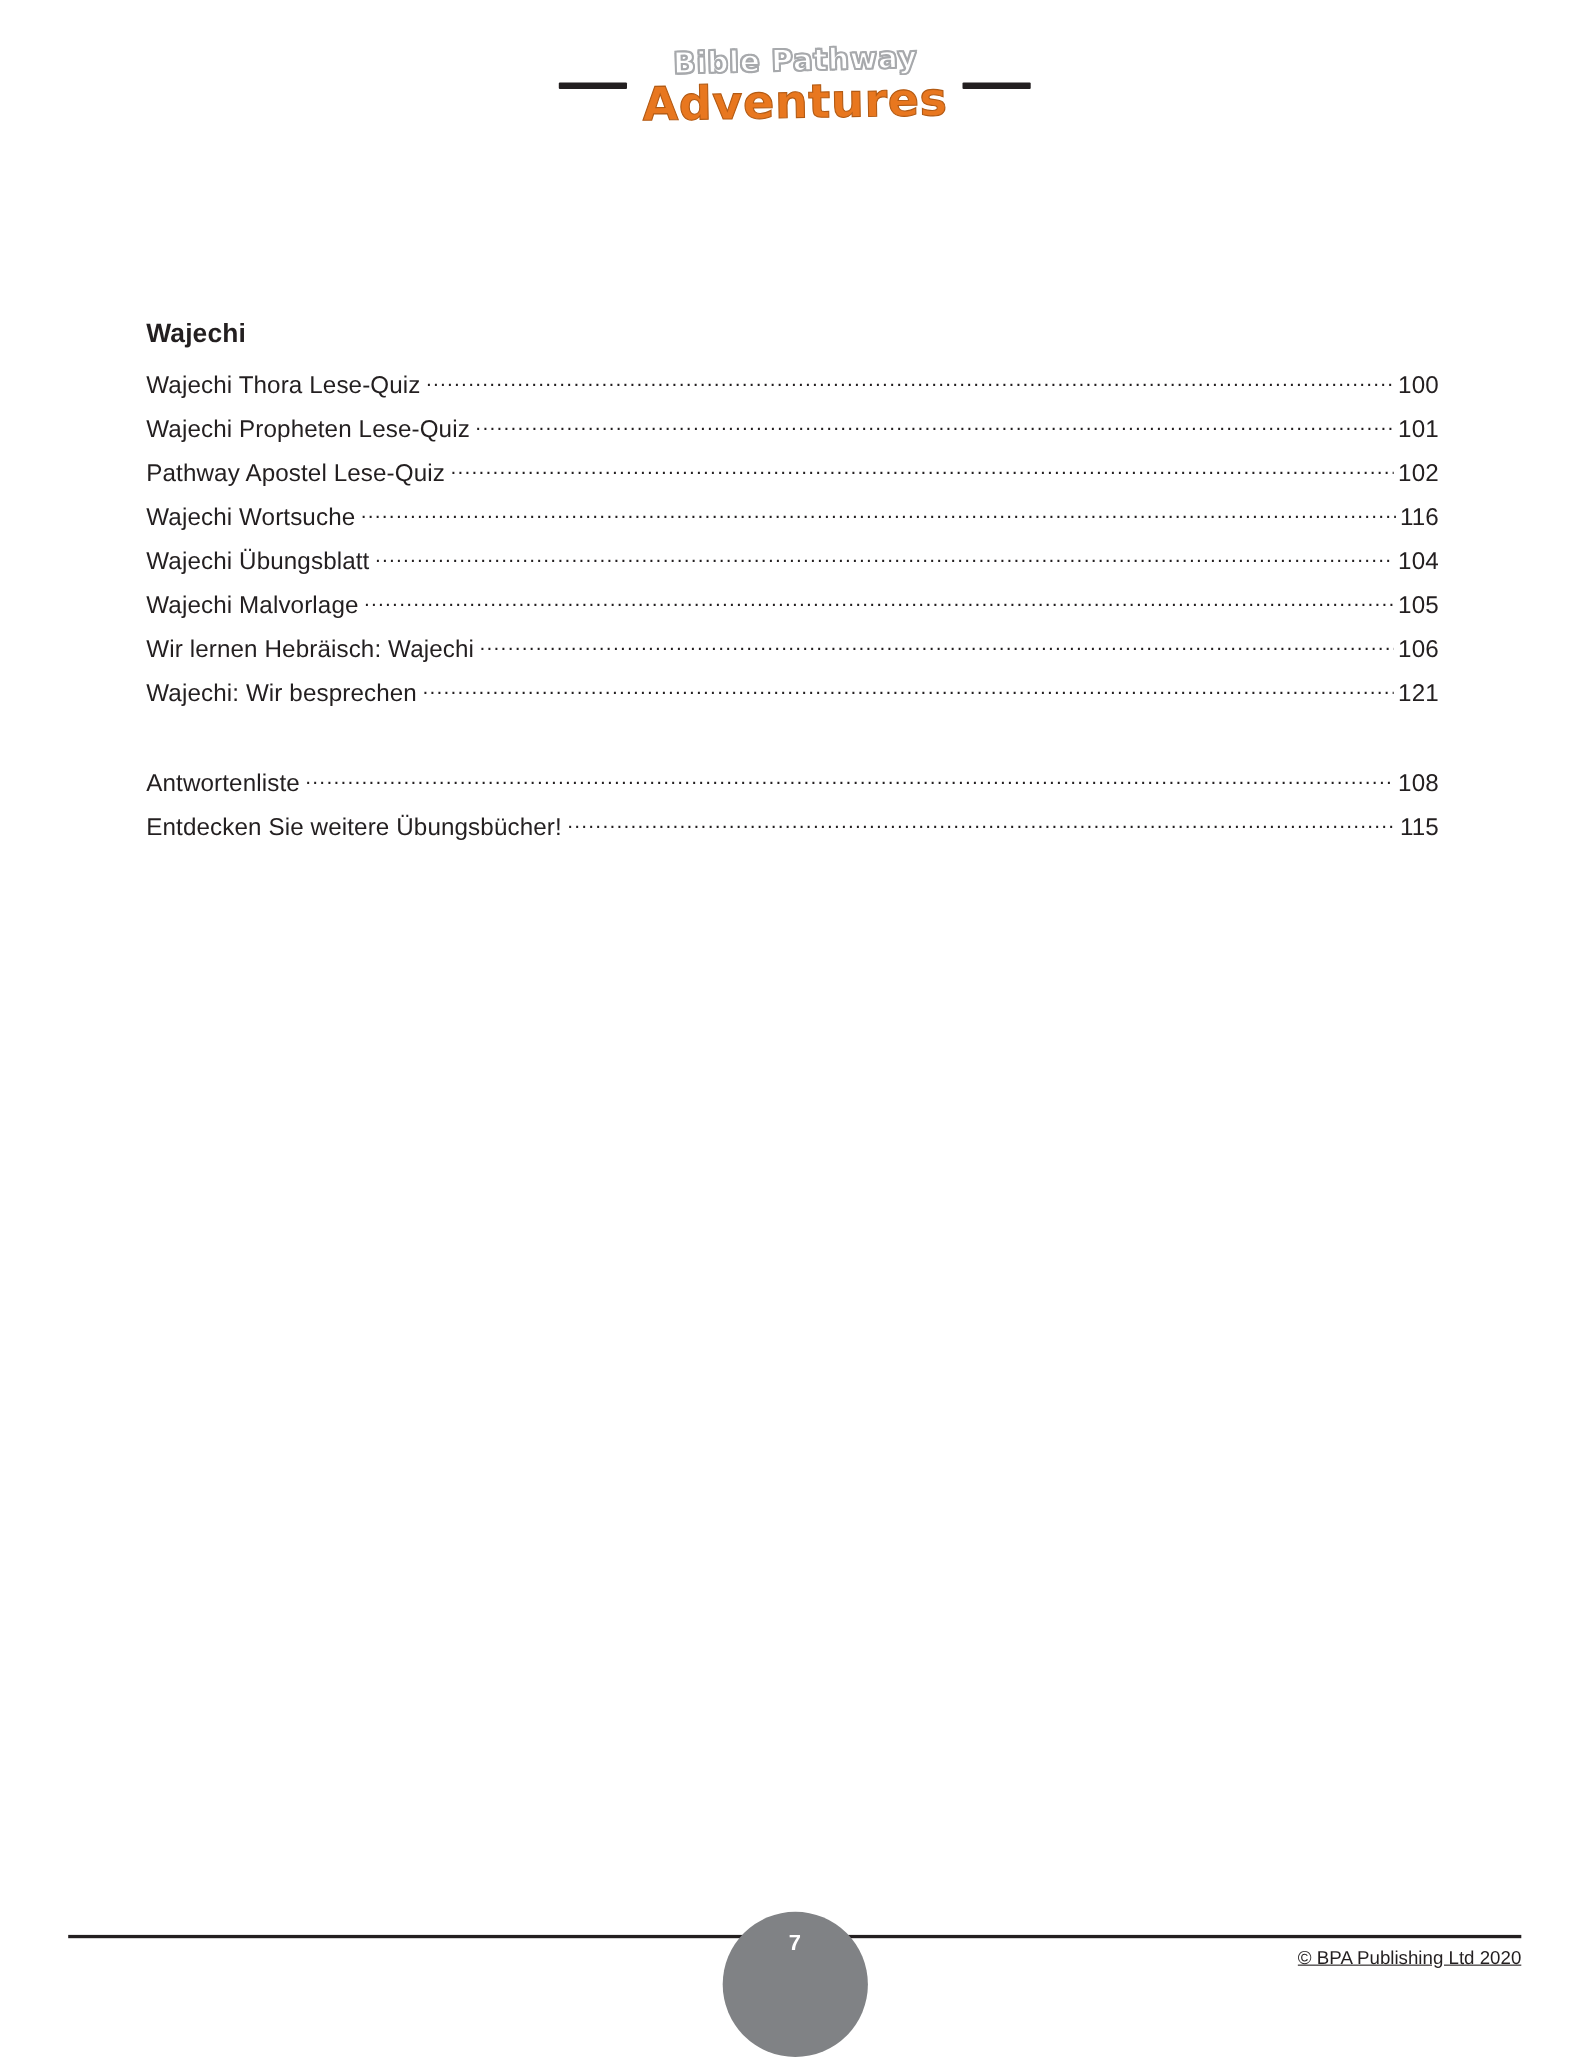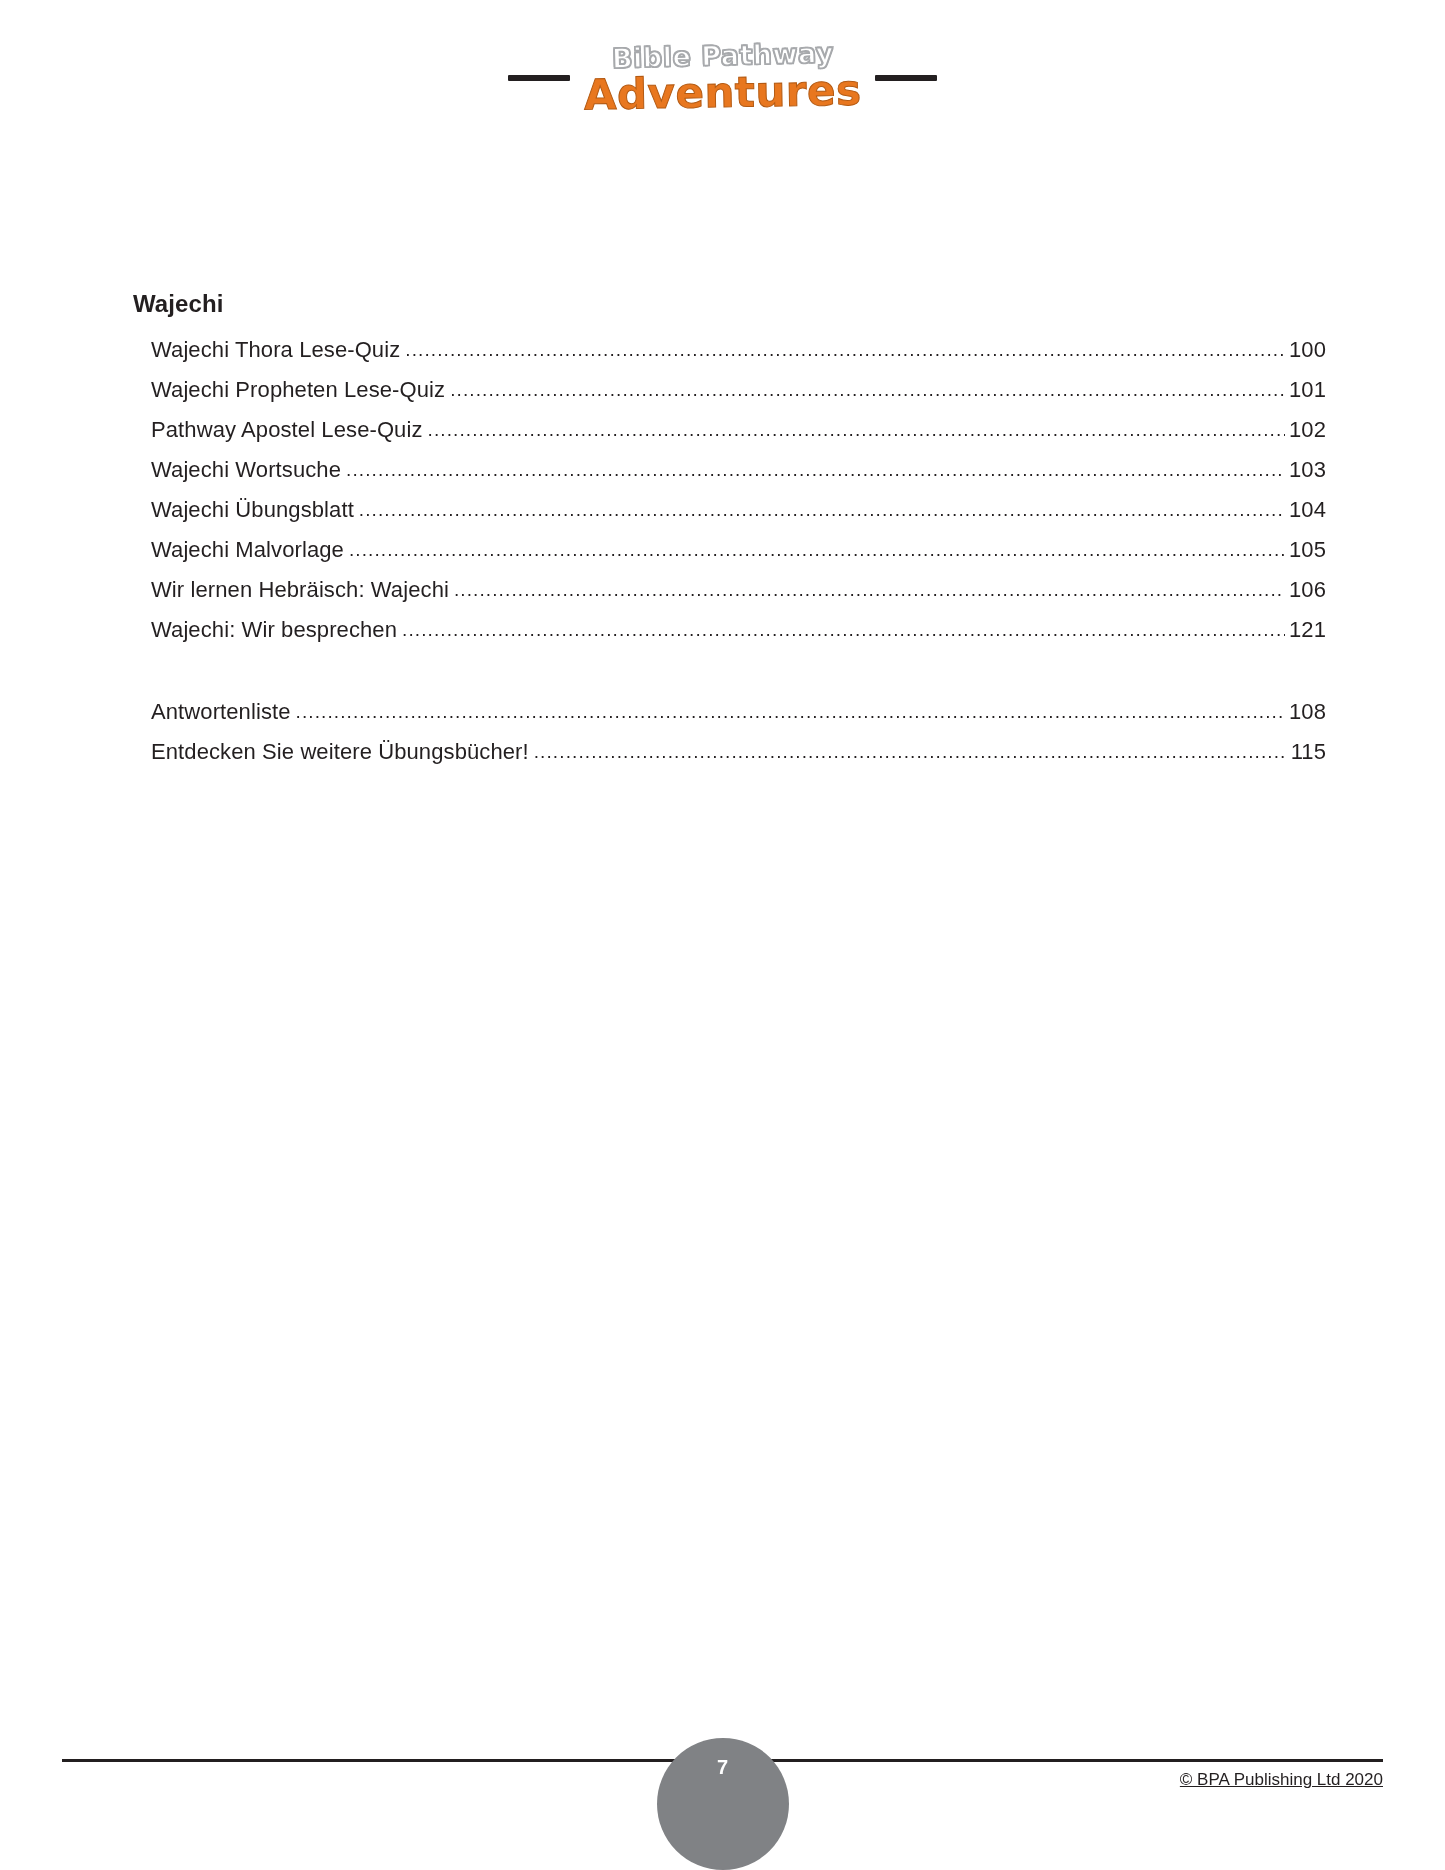--- a/index.html
+++ b/index.html
@@ -86,27 +86,26 @@
   }
   .toc-heading {
     font-size: 24px;
     font-weight: bold;
     color: #231f20;
     margin: 0 0 12px 0;
     letter-spacing: 0.1px;
   }
   .toc-row {
     display: flex;
-    align-items: flex-end;
+    align-items: flex-start;
     width: 100%;
     font-size: 22px;
     color: #231f20;
     padding: 7px 0 7px 0;
     letter-spacing: 0.1px;
-    margin-left: 18px;
   }
   .toc-label {
     white-space: nowrap;
     flex: 0 0 auto;
     padding-right: 5px;
   }
   .toc-dots {
     flex: 1 1 auto;
     overflow: hidden;
     white-space: nowrap;
@@ -211,21 +210,21 @@
 
     <div class="toc-row">
       <span class="toc-label">Pathway Apostel Lese-Quiz</span>
       <span class="toc-dots">......................................................................................................................................................................................................................................</span>
       <span class="toc-page">102</span>
     </div>
 
     <div class="toc-row">
       <span class="toc-label">Wajechi Wortsuche</span>
       <span class="toc-dots">......................................................................................................................................................................................................................................</span>
-      <span class="toc-page">103</span>
+      <span class="toc-page">116</span>
     </div>
 
     <div class="toc-row">
       <span class="toc-label">Wajechi Übungsblatt</span>
       <span class="toc-dots">......................................................................................................................................................................................................................................</span>
       <span class="toc-page">104</span>
     </div>
 
     <div class="toc-row">
       <span class="toc-label">Wajechi Malvorlage</span>

